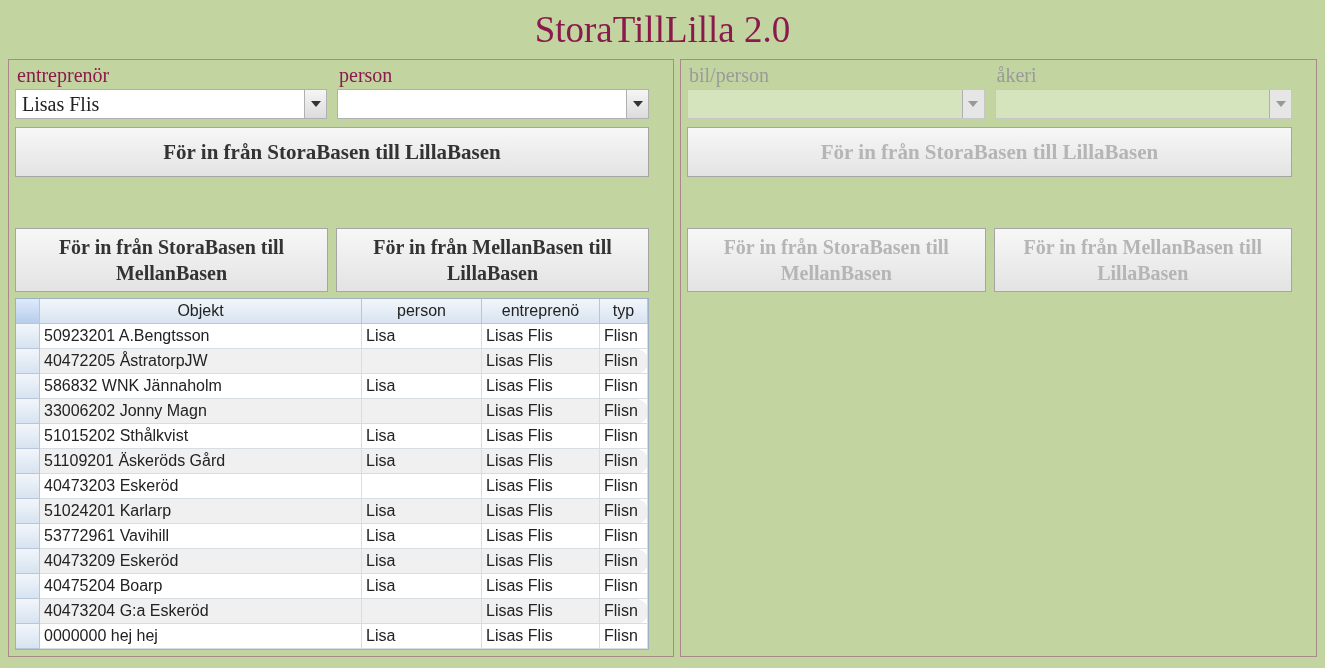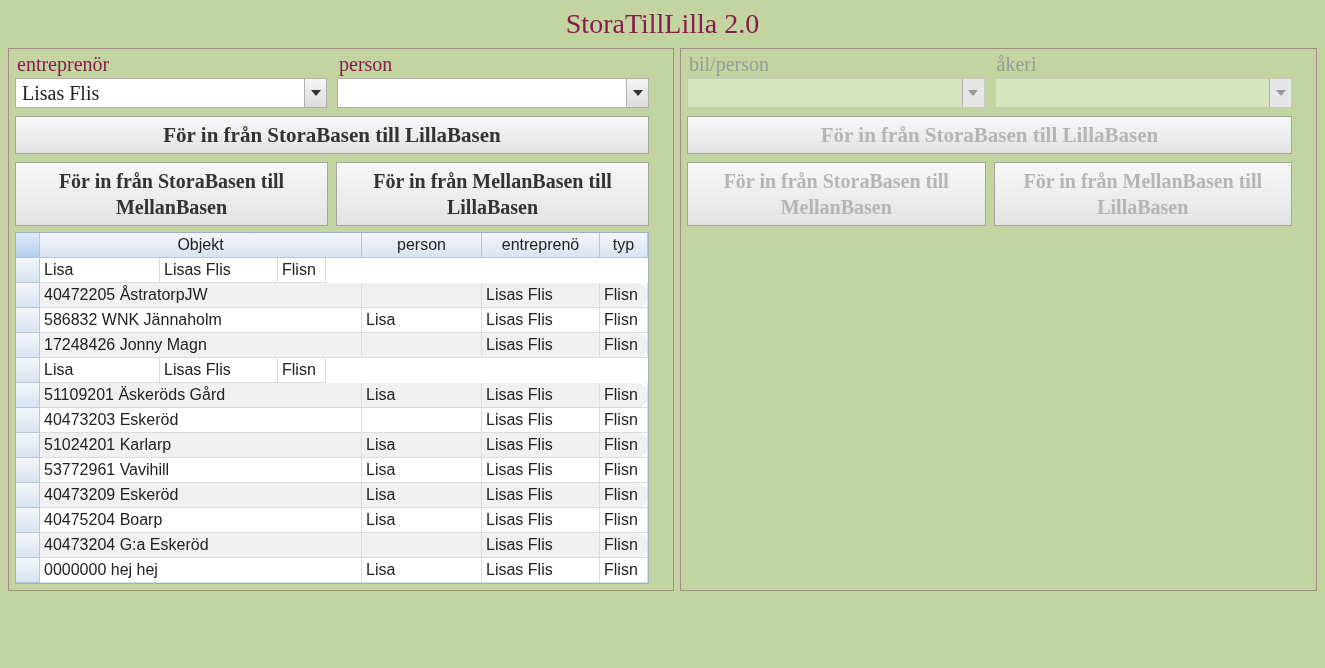--- a/index.html
+++ b/index.html
@@ -8,21 +8,21 @@
     padding: 0;
     background: #c2d5a1;
     font-family: Arial, sans-serif;
     width: 1325px;
     height: 668px;
     overflow: hidden;
   }
   .app-title {
     text-align: center;
     font-family: "Times New Roman", serif;
-    font-size: 28px;
+    font-size: 37px;
     color: #8b1a4c;
     padding: 8px 12px;
   }
   .panels {
     display: flex;
     gap: 6px;
     padding: 0 8px;
   }
   .panel {
     flex: 1;
@@ -81,34 +81,35 @@
     justify-content: center;
     cursor: pointer;
   }
   .panel.disabled .combo-btn {
     background: #e6e6e6;
     cursor: default;
   }
   .combo-btn svg { width: 10px; height: 6px; }
   .big-btn {
     width: 100%;
-    height: 38px;
+    height: 50px;
     background: linear-gradient(#f7f7f7,#e3e3e3);
     border: 1px solid #a5a5a5;
     font-family: "Times New Roman", serif;
     font-size: 21px;
     font-weight: bold;
     color: #333;
     cursor: pointer;
     margin-bottom: 8px;
   }
   .btn-pair {
     display: flex;
     gap: 8px;
     margin-bottom: 6px;
+    margin-top: 43px;
   }
   .half-btn {
     flex: 1;
     height: 64px;
     background: linear-gradient(#f7f7f7,#e3e3e3);
     border: 1px solid #a5a5a5;
     font-family: "Times New Roman", serif;
     font-size: 20px;
     font-weight: bold;
     color: #333;
@@ -210,47 +211,49 @@
       <div class="grid-head">
         <div class="cell col-sel"></div>
         <div class="cell col-obj">Objekt</div>
         <div class="cell col-per">person</div>
         <div class="cell col-ent">entreprenö</div>
         <div class="cell col-typ">typ</div>
       </div>
       <div id="grid-body">
           <div class="grid-row">
             <div class="cell col-sel"></div>
+            <div class="cell col-obj">50923201 A.Bengtsson</div>
             <div class="cell col-per">Lisa</div>
             <div class="cell col-ent">Lisas Flis</div>
             <div class="cell col-typ">Flisn</div>
           </div>
           <div class="grid-row alt">
             <div class="cell col-sel"></div>
             <div class="cell col-obj">40472205 ÅstratorpJW</div>
             <div class="cell col-per"></div>
             <div class="cell col-ent">Lisas Flis</div>
             <div class="cell col-typ">Flisn</div>
           </div>
           <div class="grid-row">
             <div class="cell col-sel"></div>
             <div class="cell col-obj">586832 WNK Jännaholm</div>
             <div class="cell col-per">Lisa</div>
             <div class="cell col-ent">Lisas Flis</div>
             <div class="cell col-typ">Flisn</div>
           </div>
           <div class="grid-row alt">
             <div class="cell col-sel"></div>
-            <div class="cell col-obj">17248426 Jonny Magn</div>
+            <div class="cell col-obj">33006202 Jonny Magn</div>
             <div class="cell col-per"></div>
             <div class="cell col-ent">Lisas Flis</div>
             <div class="cell col-typ">Flisn</div>
           </div>
           <div class="grid-row">
             <div class="cell col-sel"></div>
+            <div class="cell col-obj">51015202 Sthålkvist</div>
             <div class="cell col-per">Lisa</div>
             <div class="cell col-ent">Lisas Flis</div>
             <div class="cell col-typ">Flisn</div>
           </div>
           <div class="grid-row alt">
             <div class="cell col-sel"></div>
             <div class="cell col-obj">51109201 Äskeröds Gård</div>
             <div class="cell col-per">Lisa</div>
             <div class="cell col-ent">Lisas Flis</div>
             <div class="cell col-typ">Flisn</div>

